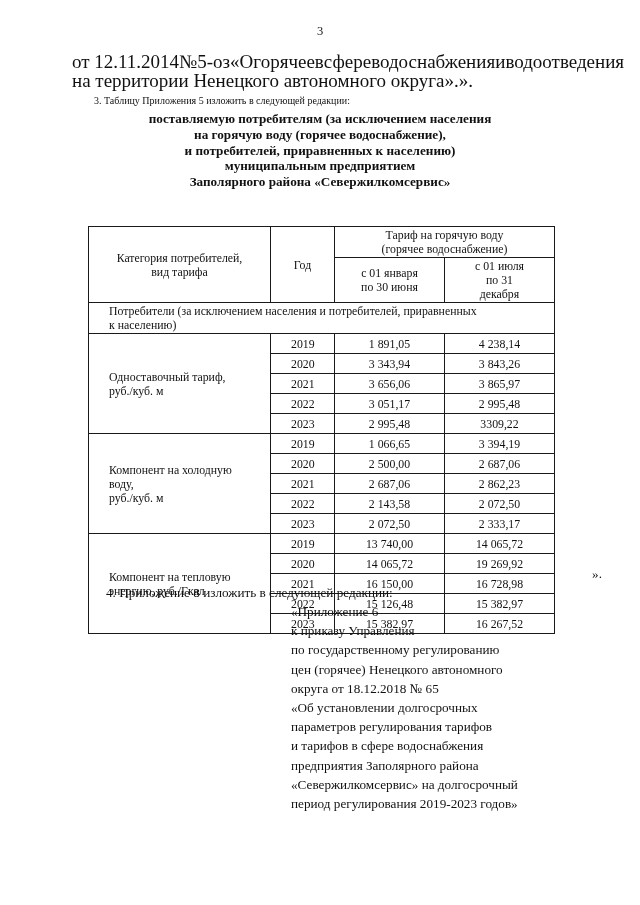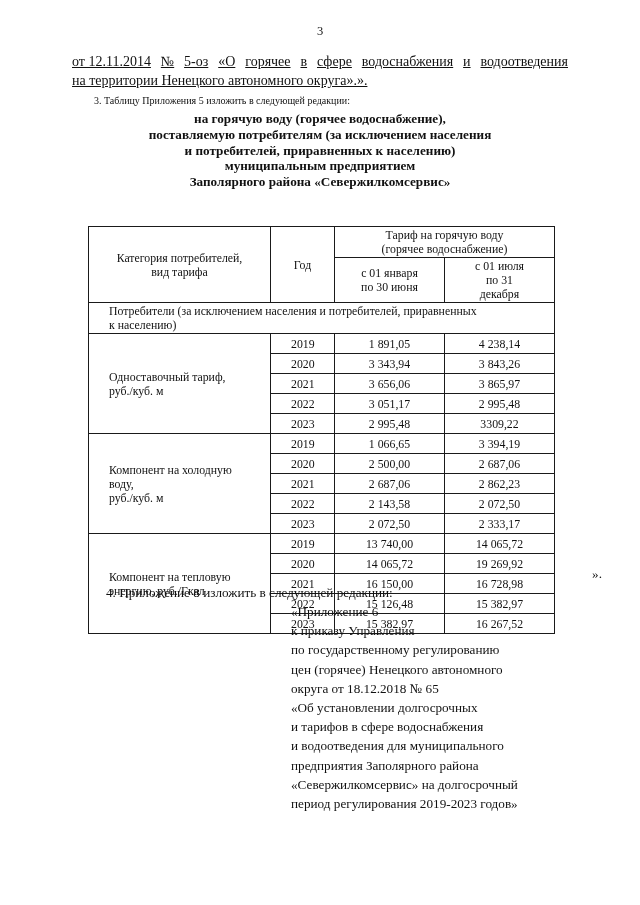--- a/index.html
+++ b/index.html
@@ -35,24 +35,23 @@
   }
 
   
   .intro-block {
     position: absolute;
     top: 52px;
     left: 72px;
     width: 496px;
   }
   .intro-line {
-    font-size: 14px;
+    font-size: 19px;
     line-height: 19px;
     white-space: nowrap;
-    text-decoration: underline;
   }
   .intro-line.justify {
     display: flex;
     justify-content: space-between;
     white-space: nowrap;
   }
   .intro-line.justify > span { display: inline-block; }
 
   .clause-3 {
     position: absolute;
@@ -166,22 +165,22 @@
       <span>водоснабжения</span>
       <span>и</span>
       <span>водоотведения</span>
     </div>
     <div class="intro-line">на территории Ненецкого автономного округа».».</div>
   </div>
 
   <div class="clause-3">3. Таблицу Приложения 5 изложить в следующей редакции:</div>
 
   <div class="doc-title">
+    <div>поставляемую потребителям (за исключением населения</div>
     <div>на горячую воду (горячее водоснабжение),</div>
-    <div>поставляемую потребителям (за исключением населения</div>
     <div>и потребителей, приравненных к населению)</div>
     <div>муниципальным предприятием</div>
     <div>Заполярного района «Севержилкомсервис»</div>
   </div>
 
   <table class="tariff-table">
     <colgroup>
       <col class="c-cat">
         <col class="c-year">
         <col class="c-h1">
@@ -311,20 +310,20 @@
 
   <div class="clause-4">4. Приложение 8 изложить в следующей редакции:</div>
 
   <div class="appendix-block" id="appendix-block">
       <div>«Приложение 6</div>
       <div>к приказу Управления</div>
       <div>по государственному регулированию</div>
       <div>цен (горячее) Ненецкого автономного</div>
       <div>округа от 18.12.2018 № 65</div>
       <div>«Об установлении долгосрочных</div>
+      <div>параметров регулирования тарифов</div>
       <div>и тарифов в сфере водоснабжения</div>
-      <div>и водоотведения для муниципального</div>
       <div>предприятия Заполярного района</div>
       <div>«Севержилкомсервис» на долгосрочный</div>
       <div>период регулирования 2019-2023 годов»</div>
     </div>
 
 </div>
 
 </body></html>

